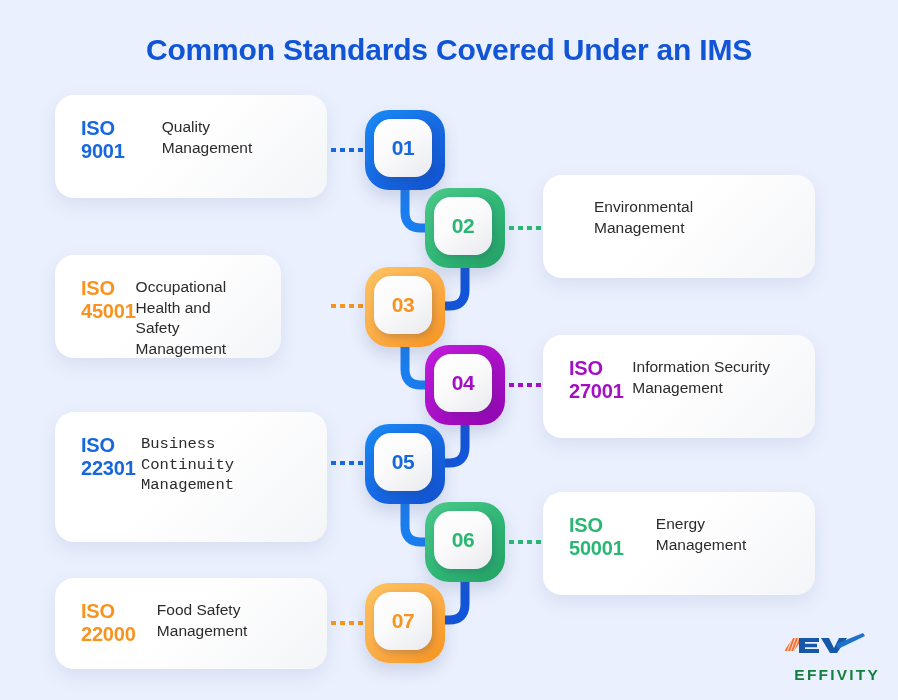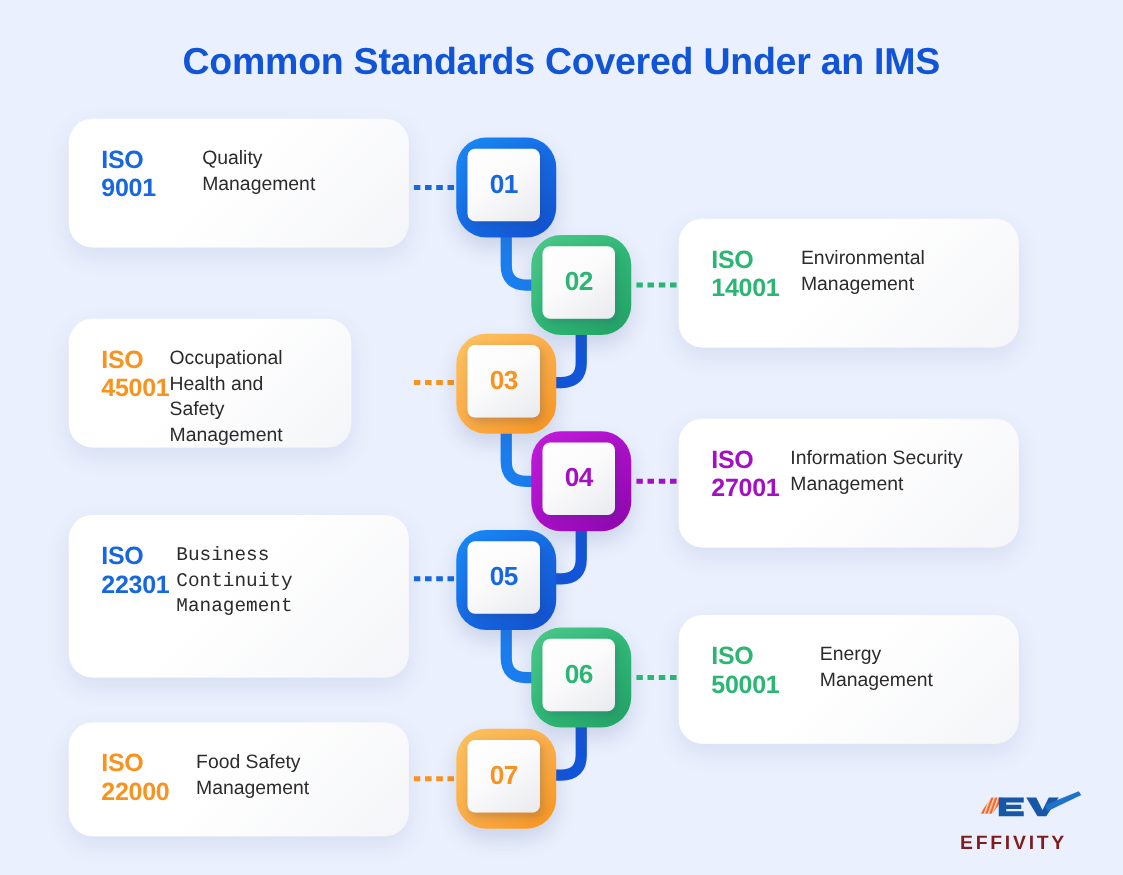--- a/index.html
+++ b/index.html
@@ -82,21 +82,21 @@
     height: 80px;
     border-radius: 24px;
     display: flex;
     align-items: center;
     justify-content: center;
     box-shadow: 0 8px 16px rgba(60, 80, 140, 0.18);
   }
   .node-inner {
     width: 58px;
     height: 58px;
-    border-radius: 6px;
+    border-radius: 17px;
     background: linear-gradient(145deg, #ffffff 0%, #fbfbfc 45%, #e9eaee 100%);
     display: flex;
     align-items: center;
     justify-content: center;
     box-shadow: 2px 3px 7px rgba(40, 50, 90, 0.22);
     margin-left: -4px;
     margin-top: -4px;
   }
   .node-num {
     font-size: 21px;
@@ -110,24 +110,24 @@
     right: 18px;
     bottom: 16px;
     width: 112px;
     height: 52px;
   }
   .logo-word {
     position: absolute;
     left: 0;
     bottom: 0;
     width: 112px;
-    text-align: left;
+    text-align: right;
     font-size: 15.5px;
     font-weight: bold;
-    color: #7f1d1d;
+    color: #15803d;
     letter-spacing: 2.2px;
   }
   .logo-mark {
     position: absolute;
     left: 13px;
     top: 0;
     width: 86px;
     height: 29px;
   }
 </style>
@@ -166,21 +166,20 @@
   </div>
 
   <div class="node" style="left:425px; top:188px; background:linear-gradient(140deg,#4cc98a 0%,#2fb675 55%,#23a165 100%);">
     <div class="node-inner">
       <span class="node-num" style="color:#2bb673;">02</span>
     </div>
   </div>
   <div class="dots" style="left:509px; top:226px; width:34px;
               background-image:linear-gradient(to right,#2bb673 0 5px,transparent 5px 9px);"></div>
   <div class="card" style="left:543px; top:175px; width:272px; height:103px;">
-    <div class="card-title" style="color:#2bb673;">ISO 14001</div>
     <div class="card-sub" style="max-width:170px;">Environmental Management</div>
   </div>
 
   <div class="card" style="left:55px; top:255px; width:226px; height:103px;">
     <div class="card-title" style="color:#f7931e;">ISO 45001</div>
     <div class="card-sub" style="max-width:215px;">Occupational Health and Safety Management</div>
   </div>
   <div class="dots" style="left:331px; top:304px; width:34px;
               background-image:linear-gradient(to right,#f7931e 0 5px,transparent 5px 9px);"></div>
   <div class="node" style="left:365px; top:267px; background:linear-gradient(140deg,#fdc362 0%,#fbab45 55%,#f7931e 100%);">

